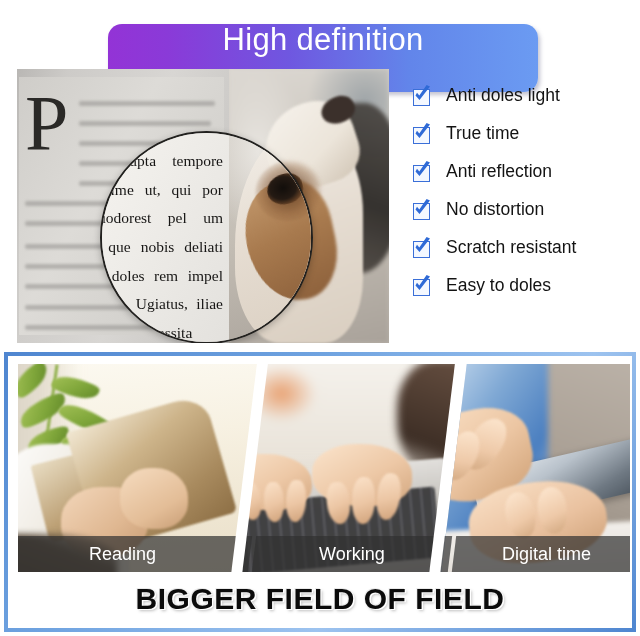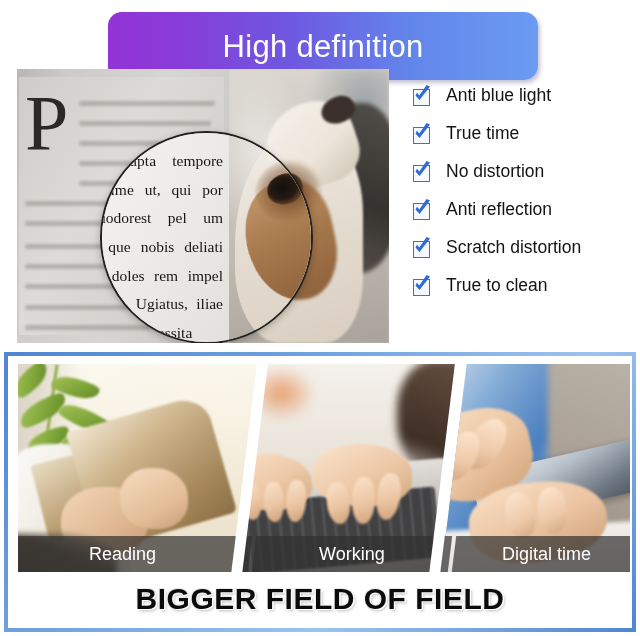--- a/index.html
+++ b/index.html
@@ -14,27 +14,27 @@
   }
 
   
   .header-wrap {
     position: absolute;
     left: 0; top: 0;
     width: 640px; height: 66px;
   }
   .header-banner {
     position: absolute;
-    left: 108px; top: 12px;
+    left: 108px; top: 24px;
     width: 430px; height: 68px;
     border-radius: 14px;
     background: linear-gradient(to right, #9333d6 0%, #8a3ad8 14%, #6f57e0 42%, #6285ea 70%, #6b9bf2 100%);
     box-shadow: 2px 3px 4px rgba(80,80,120,0.35);
     display: flex;
-    align-items: center;
+    align-items: flex-start;
     justify-content: center;
   }
   .header-title {
     color: #ffffff;
     font-size: 31px;
     font-weight: 400;
     letter-spacing: 0.3px;
     line-height: 1;
     white-space: nowrap;
   }
@@ -581,72 +581,72 @@
 
   <div class="features">
 
     <div class="feature-row">
       <span class="check-icon">
         <span class="box"></span>
         <svg class="tick" viewBox="0 0 21 21">
             <path d="M3.5 11.5 L7.5 16 L18 2.5 L14.6 1 L7.3 11.4 L5 8.8 Z" fill="#2f6ad6"></path>
           </svg>
       </span>
-      <span class="feature-label">Anti blue light</span>
+      <span class="feature-label">Anti doles light</span>
     </div>
 
 
     <div class="feature-row">
       <span class="check-icon">
         <span class="box"></span>
         <svg class="tick" viewBox="0 0 21 21">
             <path d="M3.5 11.5 L7.5 16 L18 2.5 L14.6 1 L7.3 11.4 L5 8.8 Z" fill="#2f6ad6"></path>
           </svg>
       </span>
       <span class="feature-label">True time</span>
     </div>
 
     <div class="feature-row">
       <span class="check-icon">
         <span class="box"></span>
         <svg class="tick" viewBox="0 0 21 21">
             <path d="M3.5 11.5 L7.5 16 L18 2.5 L14.6 1 L7.3 11.4 L5 8.8 Z" fill="#2f6ad6"></path>
           </svg>
       </span>
-      <span class="feature-label">No distortion</span>
+      <span class="feature-label">Anti reflection</span>
     </div>
 
     <div class="feature-row">
       <span class="check-icon">
         <span class="box"></span>
         <svg class="tick" viewBox="0 0 21 21">
             <path d="M3.5 11.5 L7.5 16 L18 2.5 L14.6 1 L7.3 11.4 L5 8.8 Z" fill="#2f6ad6"></path>
           </svg>
       </span>
-      <span class="feature-label">Anti reflection</span>
+      <span class="feature-label">No distortion</span>
     </div>
 
     <div class="feature-row">
       <span class="check-icon">
         <span class="box"></span>
         <svg class="tick" viewBox="0 0 21 21">
             <path d="M3.5 11.5 L7.5 16 L18 2.5 L14.6 1 L7.3 11.4 L5 8.8 Z" fill="#2f6ad6"></path>
           </svg>
       </span>
-      <span class="feature-label">Scratch distortion</span>
+      <span class="feature-label">Scratch resistant</span>
     </div>
 
     <div class="feature-row">
       <span class="check-icon">
         <span class="box"></span>
         <svg class="tick" viewBox="0 0 21 21">
             <path d="M3.5 11.5 L7.5 16 L18 2.5 L14.6 1 L7.3 11.4 L5 8.8 Z" fill="#2f6ad6"></path>
           </svg>
       </span>
-      <span class="feature-label">True to clean</span>
+      <span class="feature-label">Easy to doles</span>
     </div>
 
   </div>
 </div>
 
 <div class="bottom-section">
 
   <div class="panels">
 
     <div class="panel panel-1">

